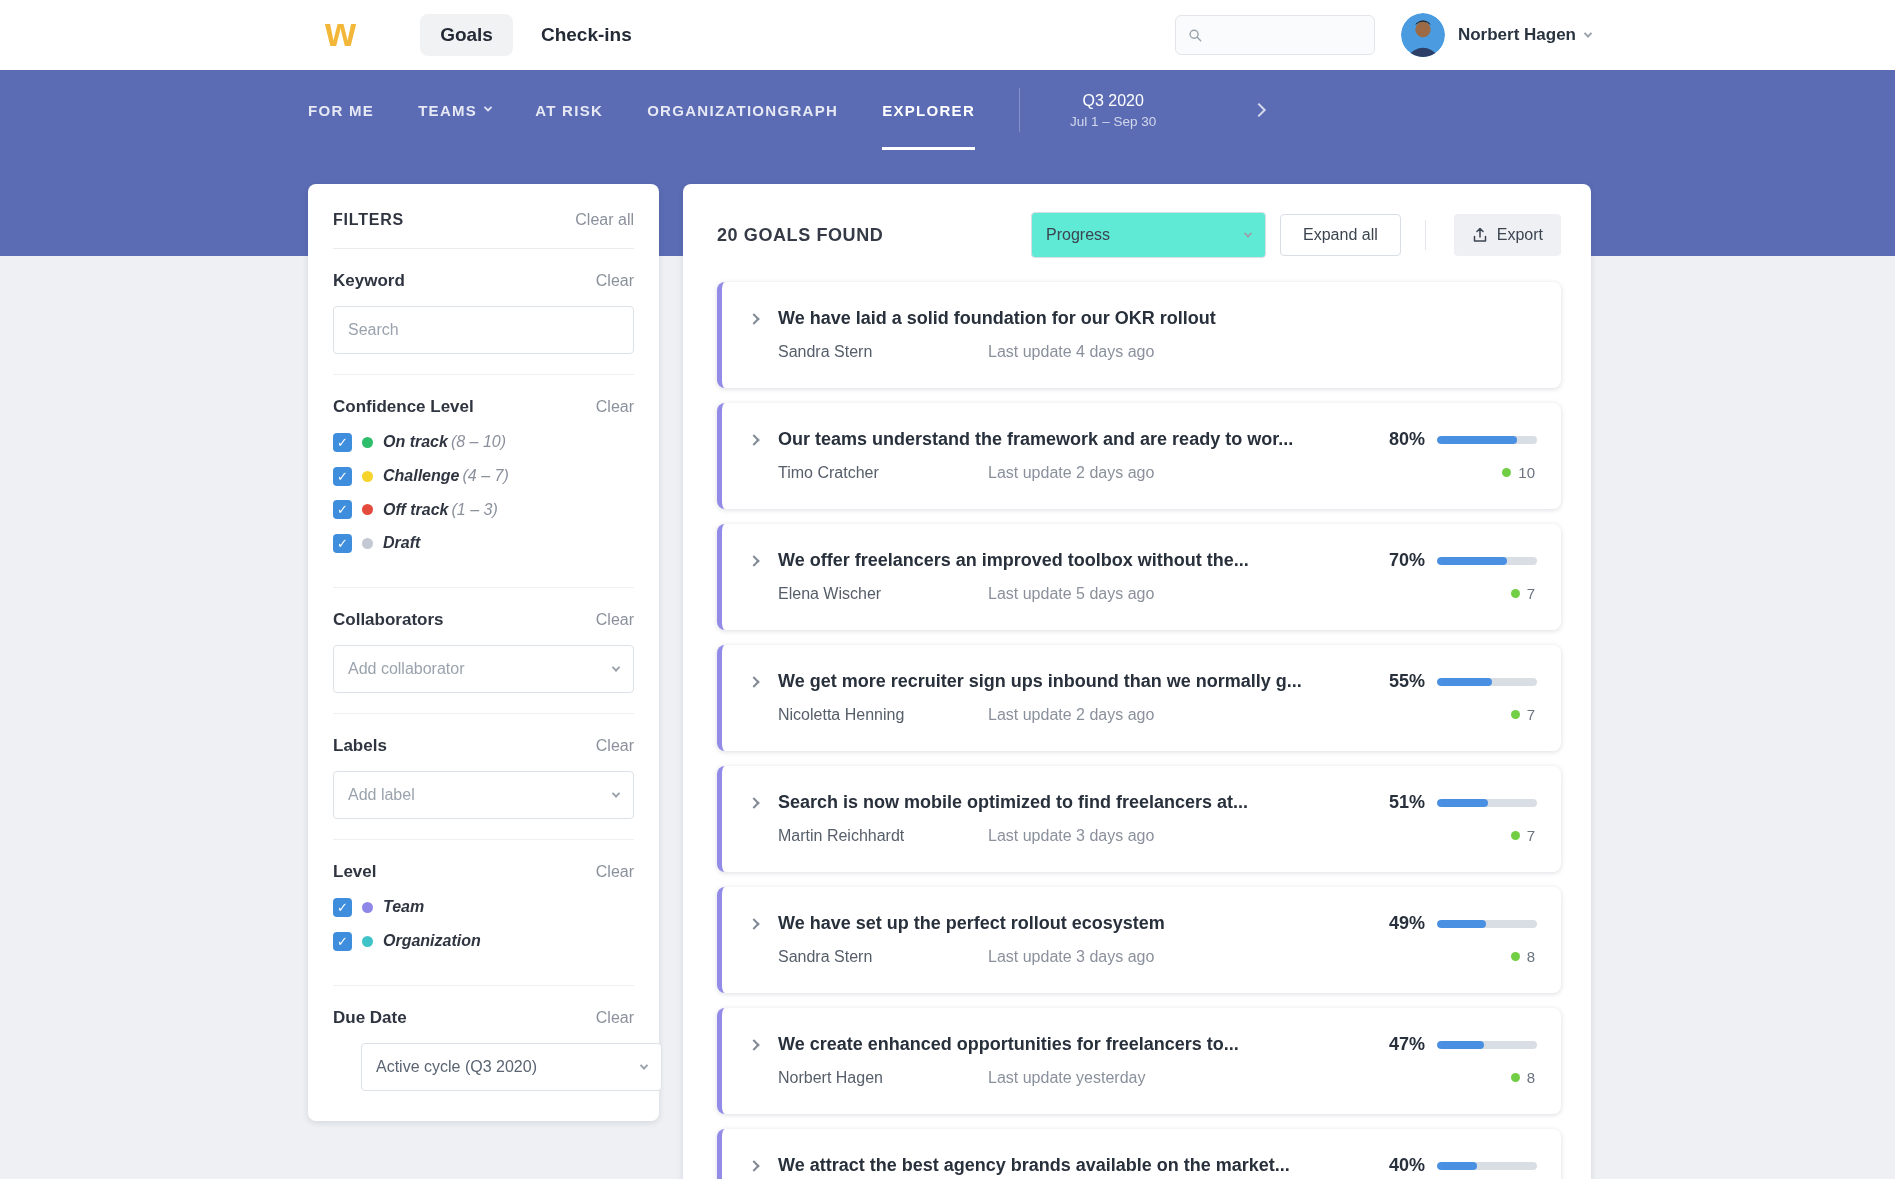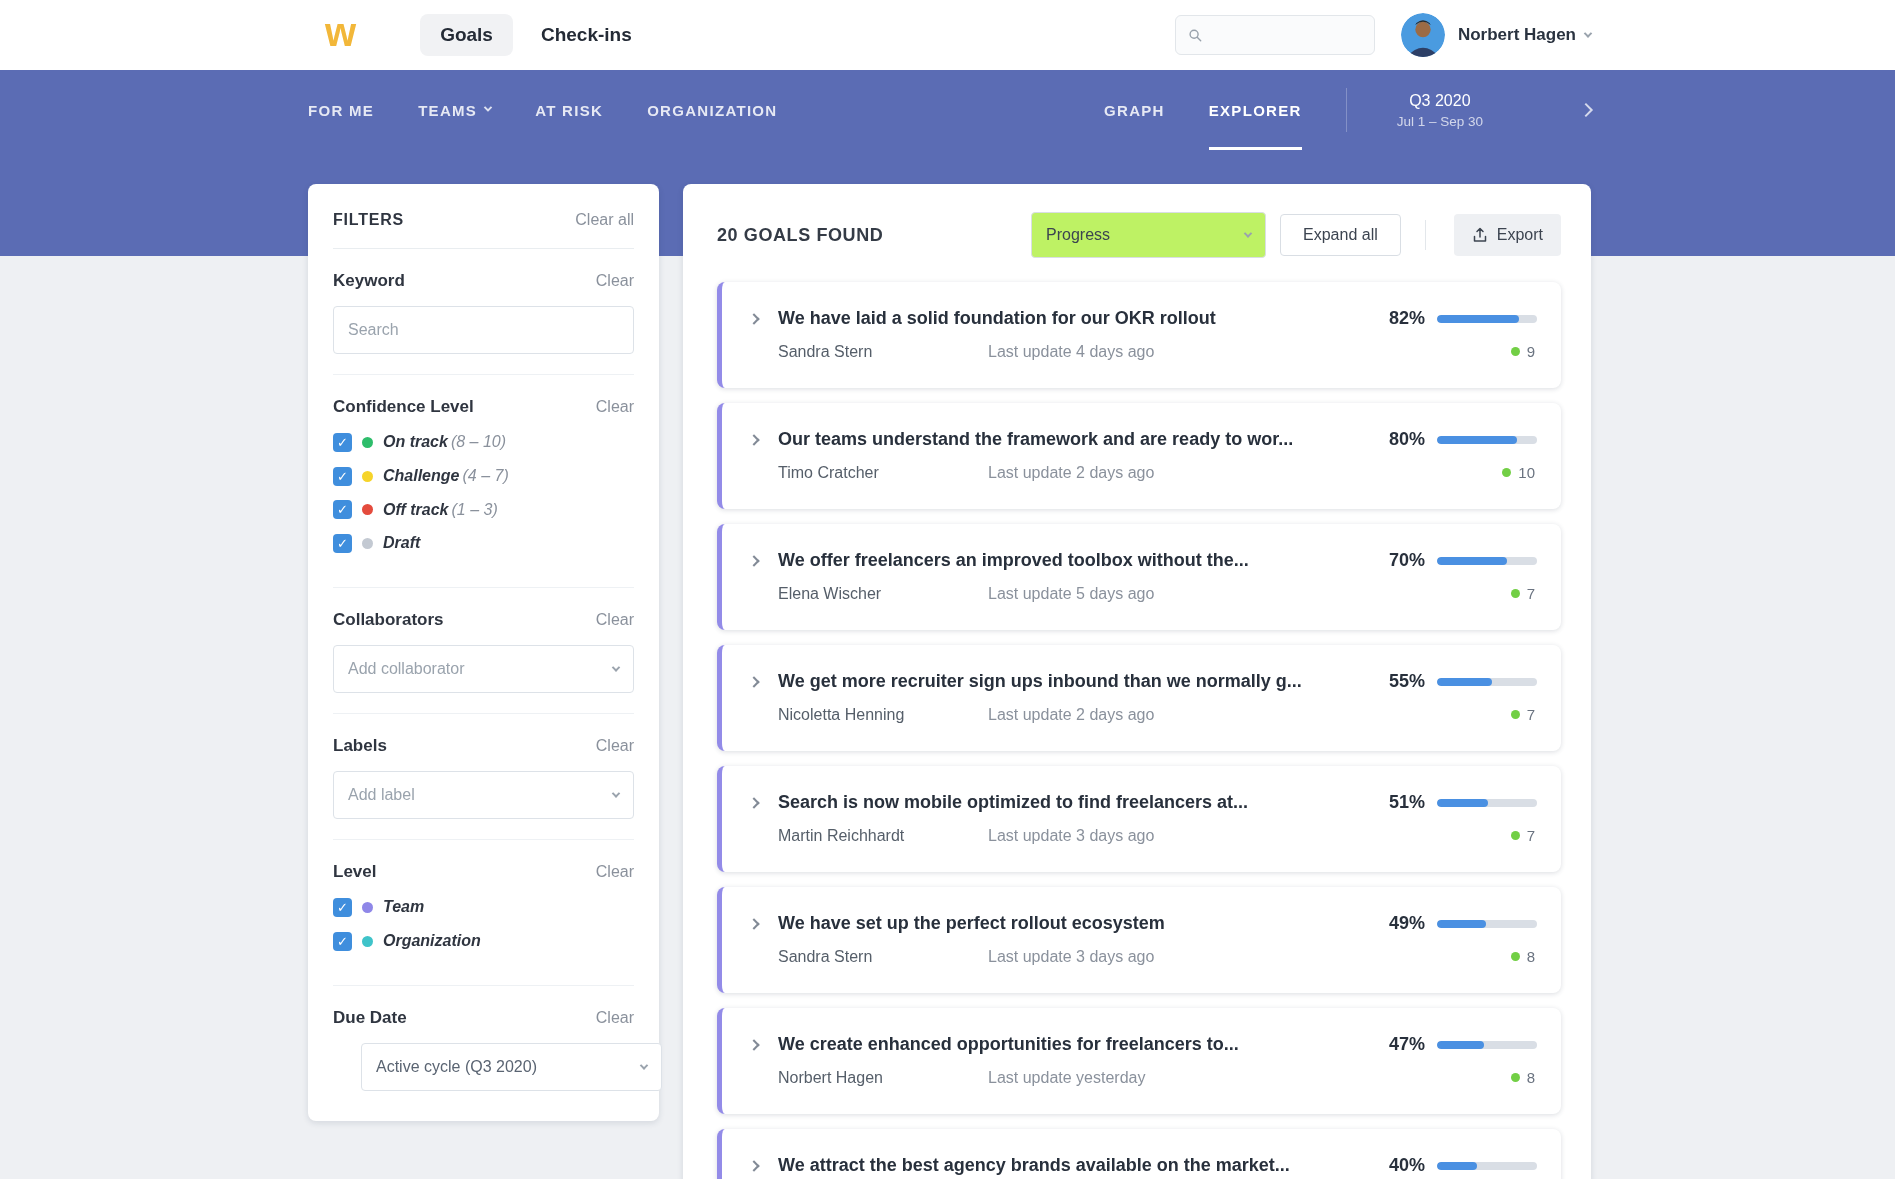--- a/index.html
+++ b/index.html
@@ -50,21 +50,21 @@
   .chev { display:inline-block; width:8px; height:8px;
     border-right:2px solid currentColor; border-bottom:2px solid currentColor; }
   .chev-down  { transform:rotate(45deg) translate(-1px,-1px); }
   .chev-right { transform:rotate(-45deg); }
   .chev-sm { width:6px; height:6px; }
   .chev-gray { color:#9aa3ad; }
 
   
   .hero { height:186px; background:#5b6cb4; }
   .blue-nav {
-    height:80px; display:flex; justify-content:space-between;
+    height:80px; display:flex; justify-content:flex-start;
     padding:0 304px 0 308px;
   }
   .nav-group { display:flex; align-items:stretch; gap:44px; }
   .nav-item {
     display:flex; align-items:center; gap:8px;
     color:rgba(255,255,255,.85); font-size:15px; font-weight:700;
     letter-spacing:1.3px; cursor:pointer;
   }
   .nav-item .chev { color:rgba(255,255,255,.8); margin-top:-3px; }
   .nav-item.active { color:#fff; border-bottom:3px solid #fff; padding-top:3px; }
@@ -123,21 +123,21 @@
   .results-card { width:908px; padding:0 30px 30px 34px; flex:0 0 auto; }
   .results-head {
     display:flex; justify-content:space-between; align-items:center;
     padding:28px 0 24px;
   }
   .results-count { font-size:18px; font-weight:700; letter-spacing:.6px; color:#343b46; }
   .toolbar { display:flex; align-items:center; gap:14px; }
   .sort-select {
     width:235px; height:46px; border:1px solid #d9dee4; border-radius:4px;
     display:flex; align-items:center; justify-content:space-between;
-    padding:0 14px; font-size:16px; color:#3c4450; cursor:pointer; background:#bef264;
+    padding:0 14px; font-size:16px; color:#3c4450; cursor:pointer; background:#5eead4;
   }
   .btn { font-family:inherit; font-size:16px; color:#3c4450; cursor:pointer;
     border-radius:4px; display:flex; align-items:center; gap:9px; }
   .btn-outline { height:42px; padding:0 22px; background:#fff; border:1px solid #d9dee4; }
   .btn-gray { height:42px; padding:0 18px; background:#eef0f3; border:none; margin-left:14px; }
   .toolbar-vdiv { width:1px; height:30px; background:#e3e7eb; margin-left:10px; }
 
   .goal-list { display:flex; flex-direction:column; gap:15px; }
   .goal-card {
     position:relative; display:flex; align-items:flex-start;
@@ -350,32 +350,20 @@
 
         <article class="goal-card">
           <span class="chev chev-right goal-expand"></span>
           <div class="goal-main">
             <h3 class="goal-title">We have laid a solid foundation for our OKR rollout</h3>
             <div class="goal-meta">
               <span class="goal-owner">Sandra Stern</span>
               <span class="goal-updated">Last update 4 days ago</span>
             </div>
           </div>
-          <div class="goal-right">
-            <div class="goal-progress-row">
-              <span class="goal-pct">82%</span>
-              <span class="bar">
-                <span class="bar-fill" style="width: 82%;"></span>
-              </span>
-            </div>
-            <div class="goal-conf">
-              <span class="conf-dot"></span>
-              <span>9</span>
-            </div>
-          </div>
         </article>
 
         <article class="goal-card">
           <span class="chev chev-right goal-expand"></span>
           <div class="goal-main">
             <h3 class="goal-title">Our teams understand the framework and are ready to wor...</h3>
             <div class="goal-meta">
               <span class="goal-owner">Timo Cratcher</span>
               <span class="goal-updated">Last update 2 days ago</span>
             </div>

